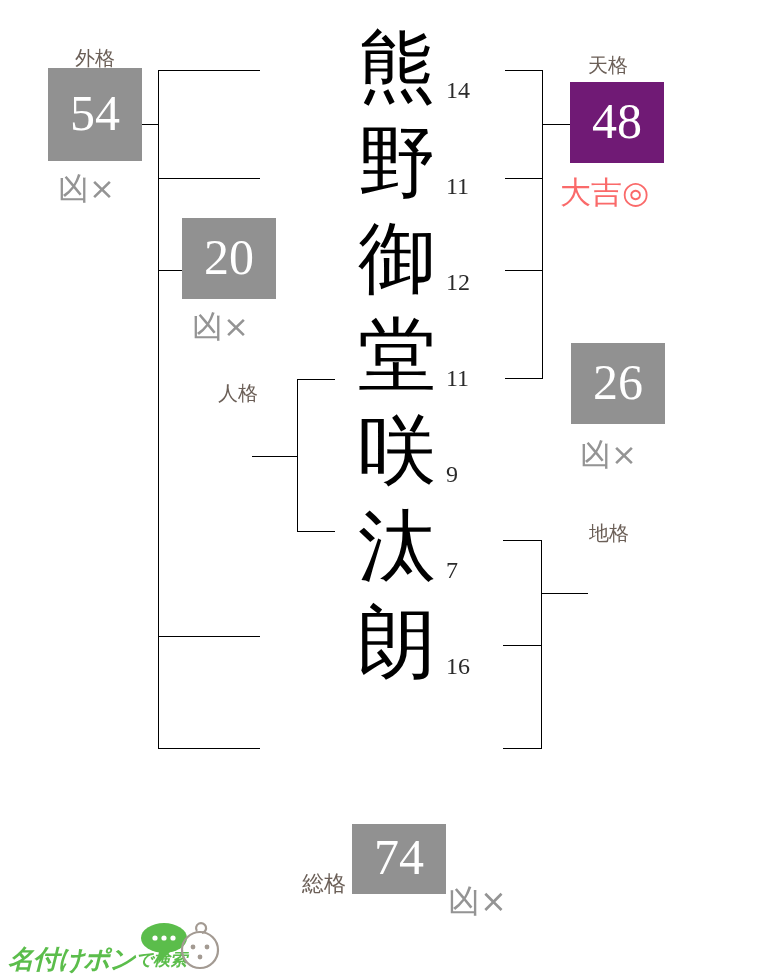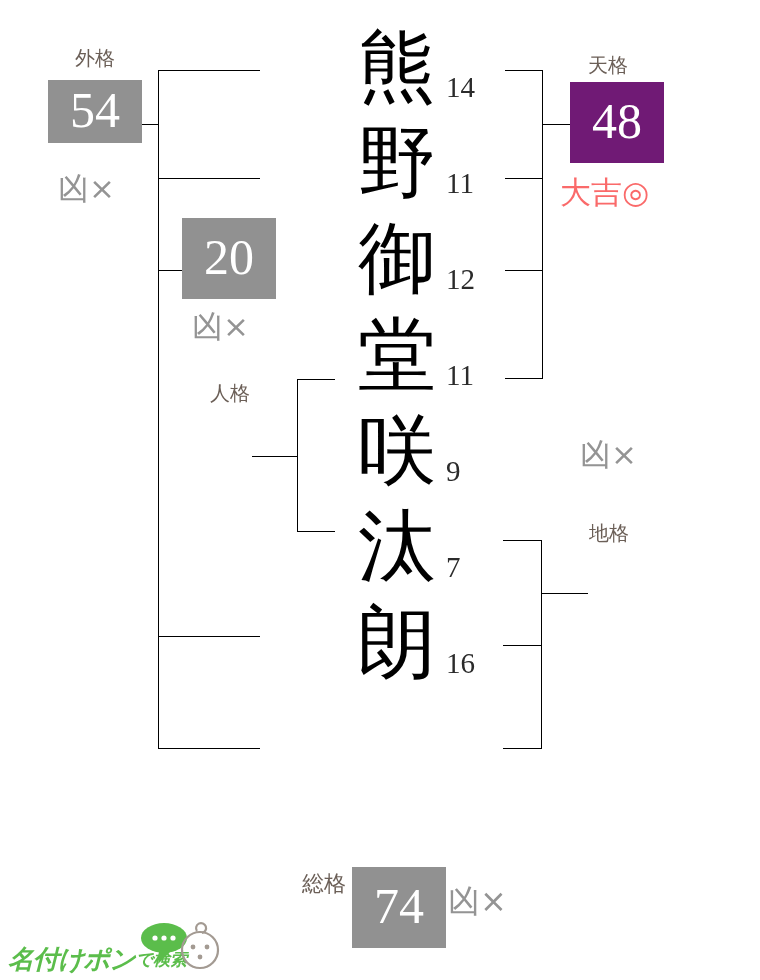--- a/index.html
+++ b/index.html
@@ -40,21 +40,21 @@
     font-family: "DejaVu Serif", "Liberation Serif", serif;
     font-size: 78px;
     color: #000000;
     letter-spacing: 0;
   }
   .kanji-strokes {
     position: absolute;
     left: 94px;
     bottom: 10px;
     font-family: "Liberation Serif", "DejaVu Serif", serif;
-    font-size: 29px;
+    font-size: 24px;
     color: #2b2b2b;
   }
 
   
   .vbox {
     position: absolute;
     display: flex;
     align-items: center;
     justify-content: center;
     color: #ffffff;
@@ -205,37 +205,38 @@
 
   <div class="ln h" style="left:542px; top:124px; width:28px;"></div>
 
   <div class="ln v" style="left:541px; top:540px; height:209px;"></div>
   <div class="ln h" style="left:503px; top:540px; width:39px;"></div>
   <div class="ln h" style="left:503px; top:645px; width:39px;"></div>
   <div class="ln h" style="left:503px; top:748px; width:39px;"></div>
   <div class="ln h" style="left:542px; top:593px; width:46px;"></div>
 
   <div class="kaku-label" style="left:75px; top:45px;">外格</div>
-  <div class="vbox gray" style="left:48px; top:80px; width:94px; height:63px;">54</div>
+  <div class="vbox gray" style="left:48px; top:68px; width:94px; height:93px;">54</div>
   <div class="verdict bad" style="left:58px; top:168px;">凶×</div>
 
   <div class="vbox gray" style="left:182px; top:218px; width:94px; height:81px;">20</div>
   <div class="verdict bad" style="left:192px; top:306px;">凶×</div>
-  <div class="kaku-label" style="left:210px; top:380px;">人格</div>
+  <div class="kaku-label" style="left:218px; top:380px;">人格</div>
 
   <div class="kaku-label" style="left:588px; top:52px;text-align:center;">天格</div>
   <div class="vbox red" style="left:570px; top:82px; width:94px; height:81px;">48</div>
   <div class="verdict good" style="left:560px; top:172px;">大吉◎</div>
 
+  <div class="vbox gray" style="left:571px; top:343px; width:94px; height:81px;">26</div>
   <div class="verdict bad" style="left:580px; top:434px;">凶×</div>
 
   <div class="kaku-label" style="left:589px; top:520px;">地格</div>
 
   <div id="total-label">総格</div>
-  <div class="vbox gray" style="left:352px; top:867px; width:94px; height:81px;">74</div>
+  <div class="vbox gray" style="left:352px; top:824px; width:94px; height:70px;">74</div>
   <div id="total-verdict">凶×</div>
 
   <div id="logo">
     <span id="logo-main">名付けポン</span>
     <span id="logo-sub">で検索</span>
   </div>
   <svg id="logo-art" viewBox="0 0 82 58">
     <g>
       <ellipse cx="26" cy="22" rx="23" ry="15" fill="#5bbd4b"></ellipse>
       <path d="M22 34 L20 48 L33 35 Z" fill="#5bbd4b"></path>

